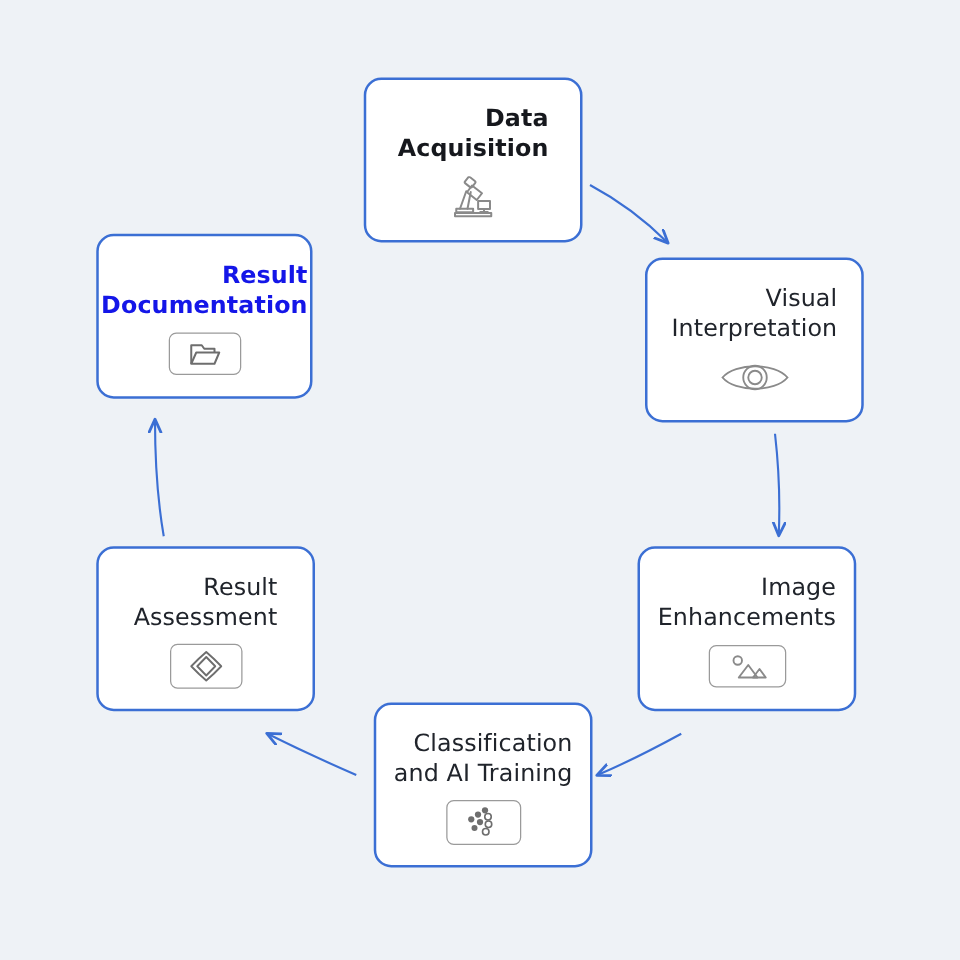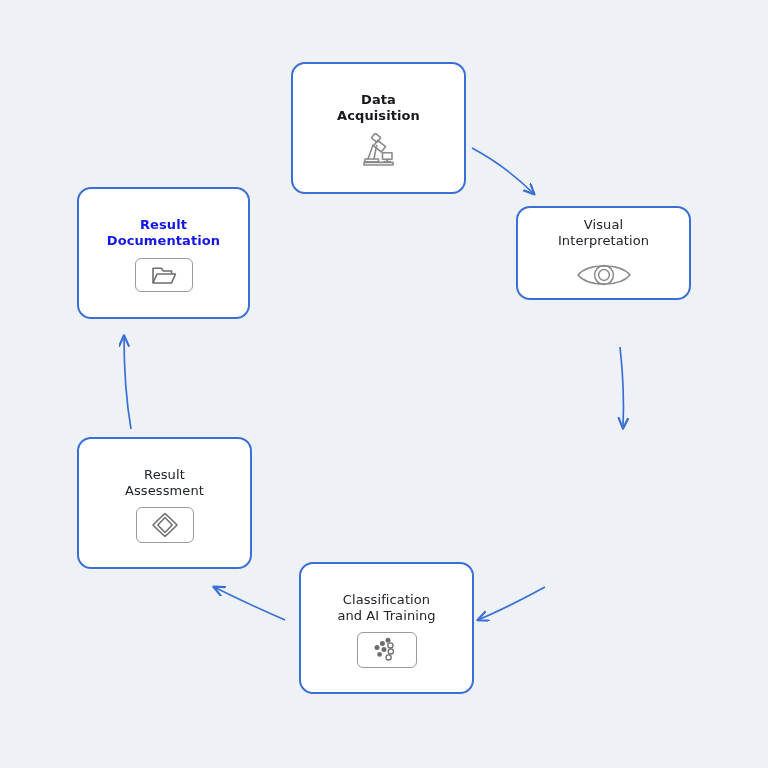--- a/index.html
+++ b/index.html
@@ -32,26 +32,26 @@
     background: #ffffff;
     border: 2px solid #3b6fd4;
     border-radius: 14px;
     display: flex;
     flex-direction: column;
     align-items: center;
     justify-content: center;
     padding-top: 4px;
   }
   .node-label {
-    text-align: center;
+    text-align: right;
     line-height: 1.22;
     letter-spacing: 0.1px;
     white-space: pre-line;
     color: #20242b;
-    font-size: 13px;
+    font-size: 19px;
     font-weight: 400;
   }
   .node.accent .node-label {
     color: #1416e8;
     font-weight: 700;
   }
   .node.strong .node-label {
     color: #16181d;
     font-weight: 700;
   }
@@ -125,36 +125,53 @@
             <rect x="5.0" y="26.0" width="13.5" height="2.8"></rect>
             <rect x="22.5" y="19.8" width="9.5" height="6.4"></rect>
             <path d="M27.2,26.2 L27.2,28.4 M24.2,28.6 L30.2,28.6"></path>
             <rect x="4.0" y="29.4" width="29.0" height="2.6"></rect>
           </g>
         </svg>
       </span>
     </div>
   </div>
 
-  <div class="node" style="left:516px; top:206px; width:175px; height:94px;">
+  <div class="node" style="left:516px; top:206px; width:175px; height:132px;">
     <div class="node-label">Visual
 Interpretation</div>
     <div class="icon-wrap">
       <span class="icon-plain">
         <svg width="56" height="30" viewBox="0 0 56 30">
           <g fill="none" stroke="#8a8a8a" stroke-width="1.5">
             <path d="M2,15 C12,3 44,3 54,15 C44,27 12,27 2,15 Z"></path>
             <circle cx="28" cy="15" r="9.4"></circle>
             <circle cx="28" cy="15" r="5.4"></circle>
           </g>
         </svg>
       </span>
     </div>
   </div>
 
+  <div class="node" style="left:510px; top:437px; width:175px; height:132px;">
+    <div class="node-label">Image
+Enhancements</div>
+    <div class="icon-wrap">
+      <span class="icon-frame">
+        <span class="icon-plain">
+          <svg width="32" height="24" viewBox="0 0 32 24">
+            <g fill="none" stroke="#8a8a8a" stroke-width="1.5" stroke-linejoin="round">
+              <circle cx="8.2" cy="7.4" r="3.4"></circle>
+              <path d="M9.0,21.0 L16.6,11.0 L24.0,21.0 Z"></path>
+              <path d="M20.4,21.0 L25.6,14.2 L30.6,21.0 Z"></path>
+            </g>
+          </svg>
+        </span>
+      </span>
+    </div>
+  </div>
 
   <div class="node" style="left:299px; top:562px; width:175px; height:132px;">
     <div class="node-label">Classification
 and AI Training</div>
     <div class="icon-wrap">
       <span class="icon-frame">
         <span class="icon-plain">
           <svg width="30" height="26" viewBox="0 0 30 26">
             <g>
               <circle cx="5.0" cy="10.4" r="2.5" fill="#6e6e6e"></circle>

